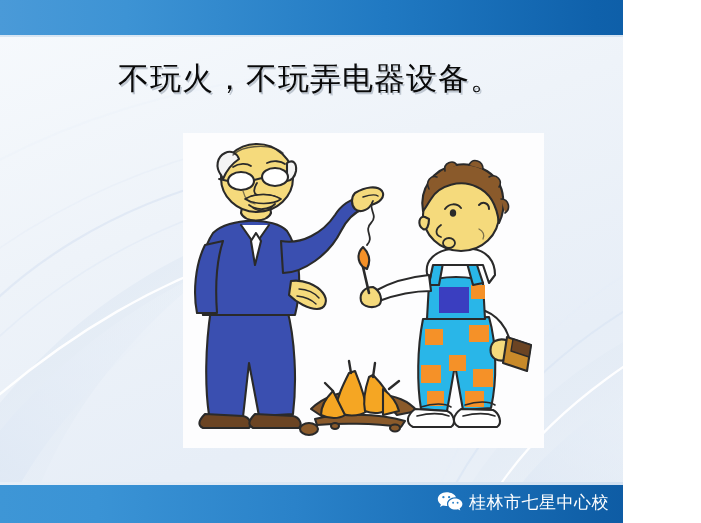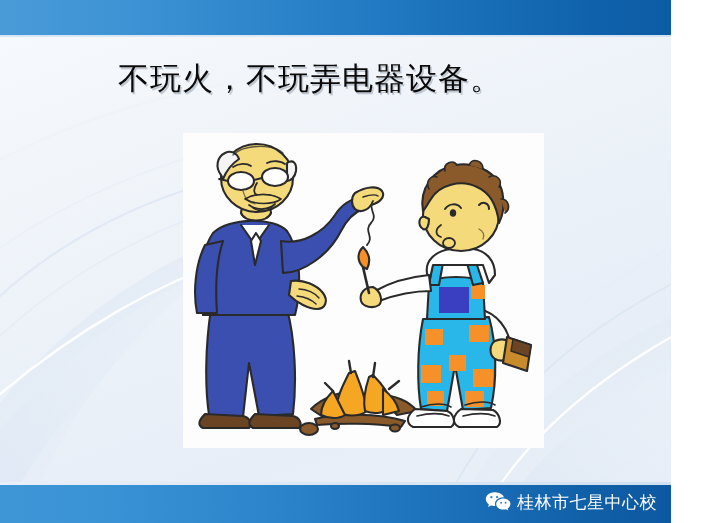--- a/index.html
+++ b/index.html
@@ -5,21 +5,21 @@
   * { margin:0; padding:0; box-sizing:border-box; }
   html, body { width:701px; height:523px; }
   body {
     font-family:"Liberation Sans", sans-serif;
     background:#ffffff;
     overflow:hidden;
   }
 
   .slide {
     position:relative;
-    width:671px;
+    width:623px;
     height:523px;
     overflow:hidden;
     background:linear-gradient(160deg,#f7fafd 0%,#eef3f9 38%,#e7eef7 72%,#eaf0f7 100%);
     text-decoration:underline;
   }
 
   
   .top-band {
     position:absolute; left:0; top:0;
     width:701px; height:35px;

